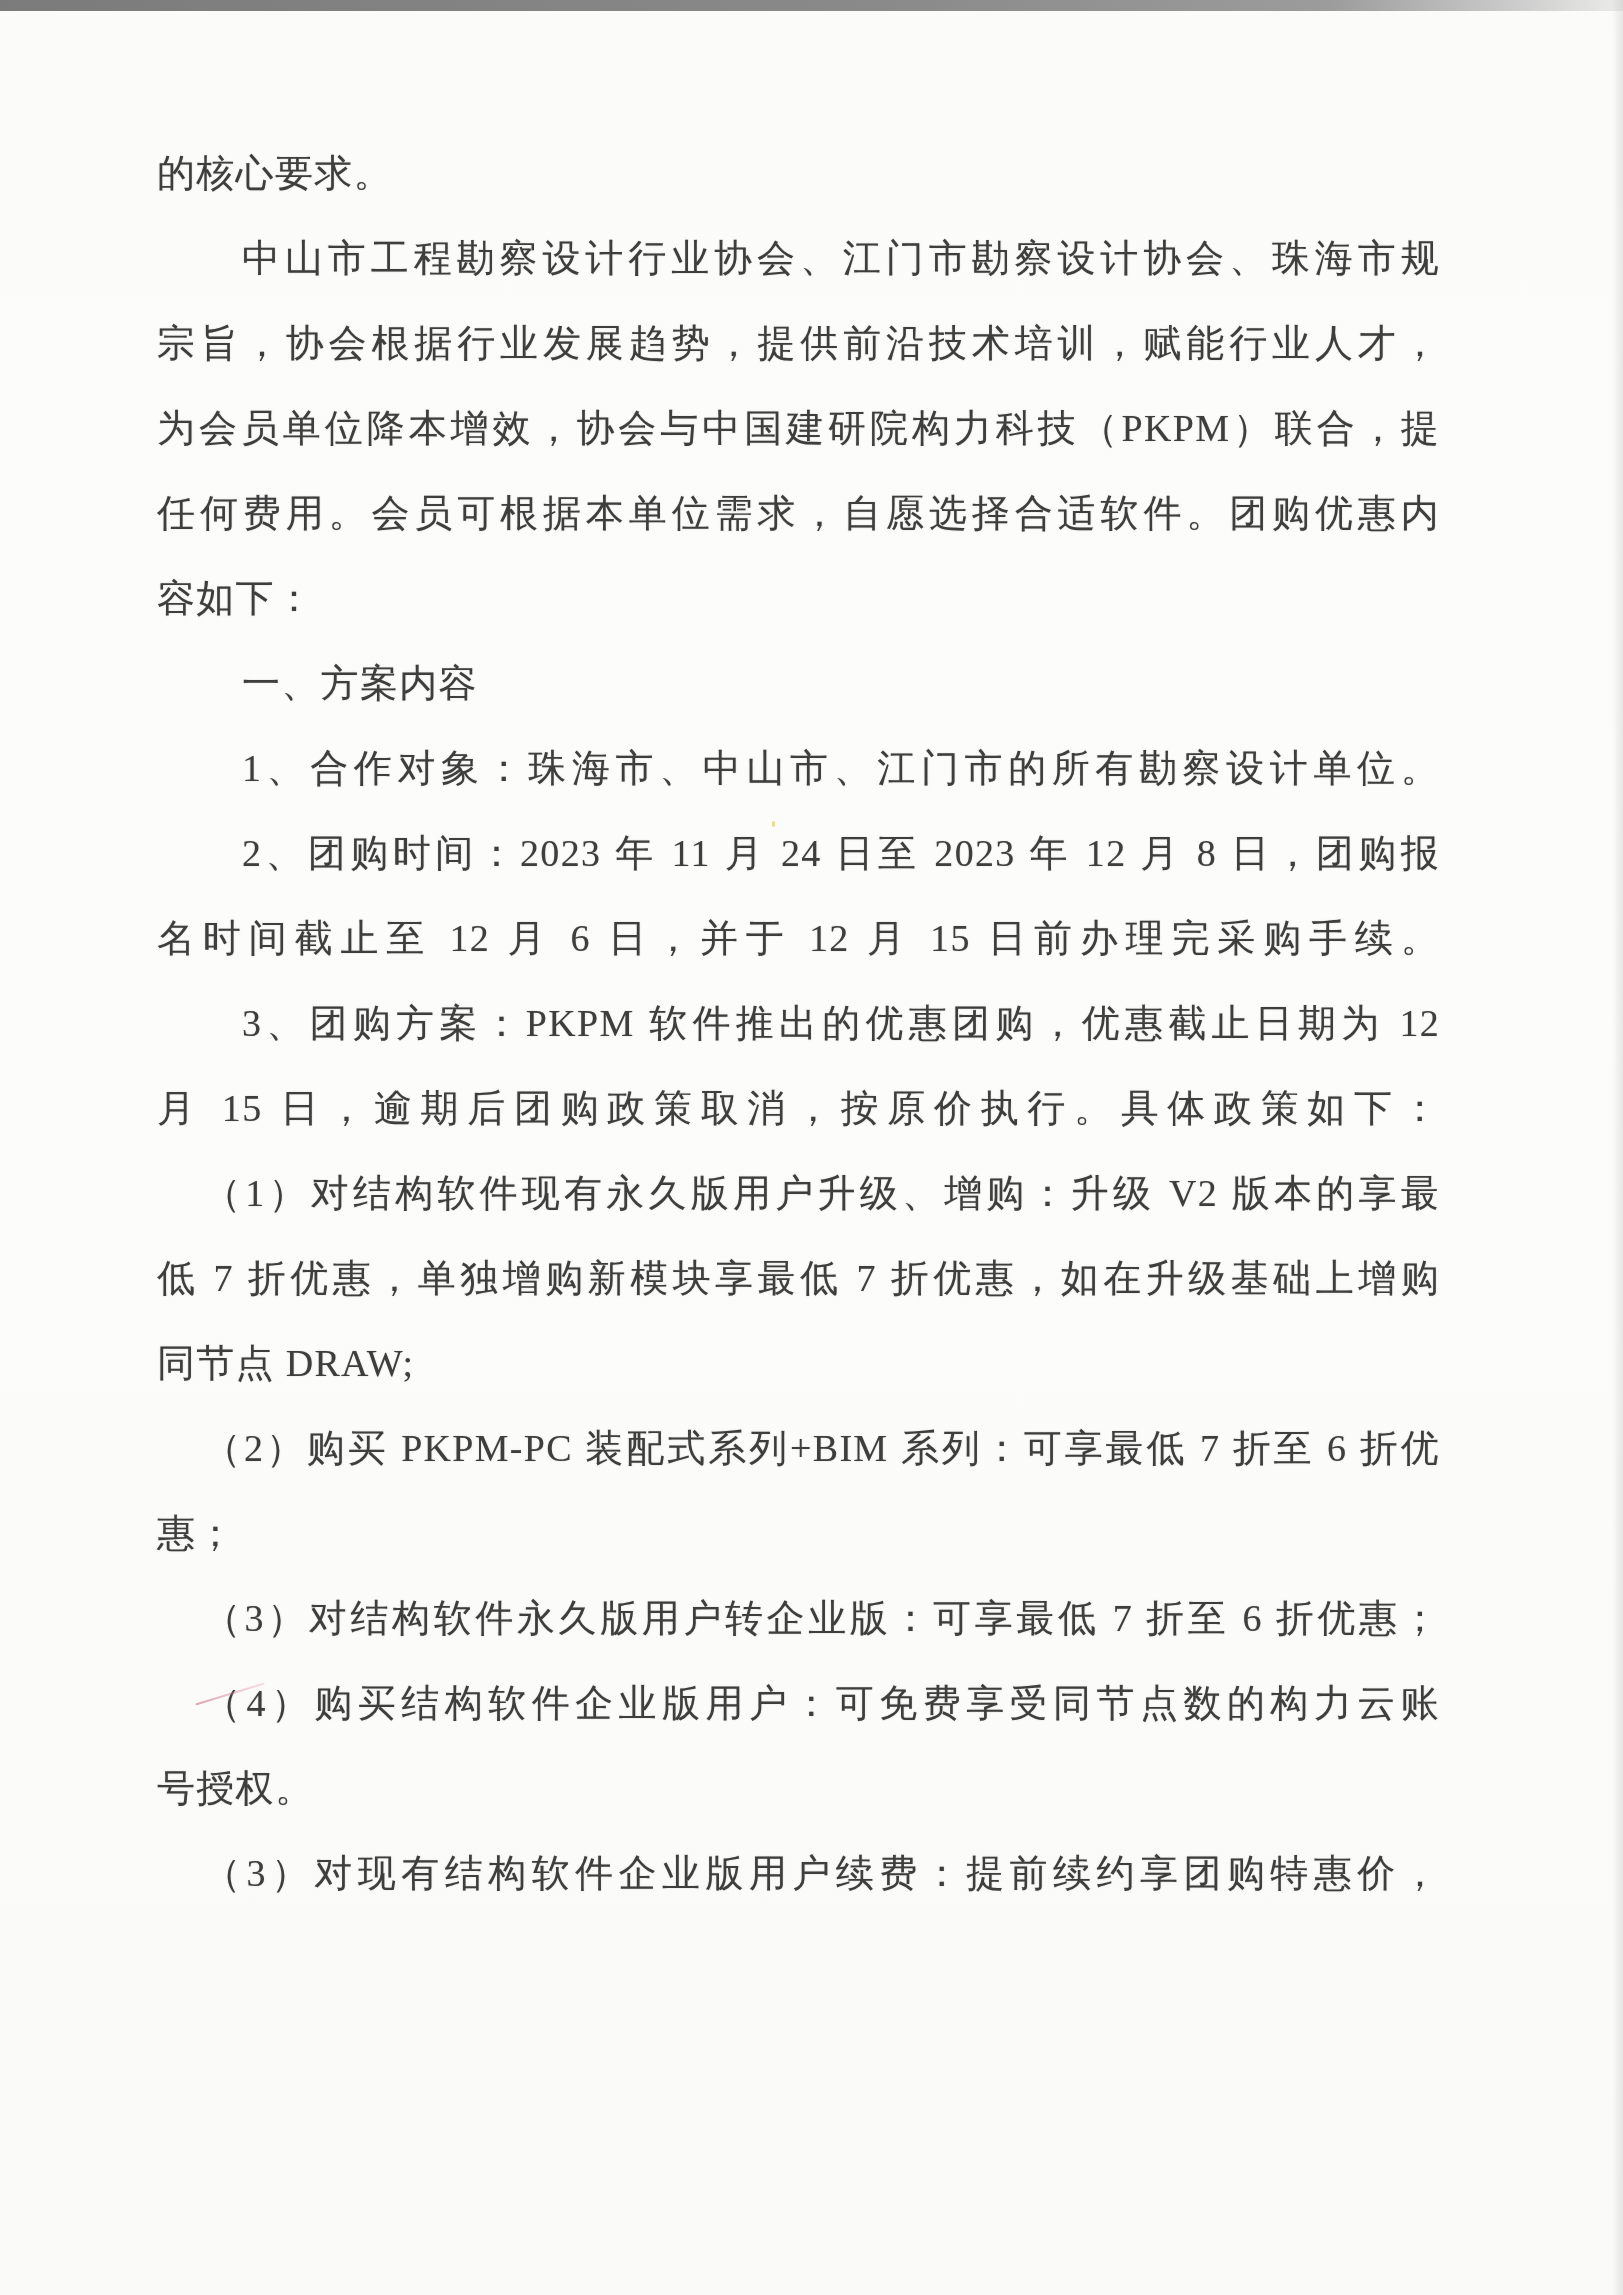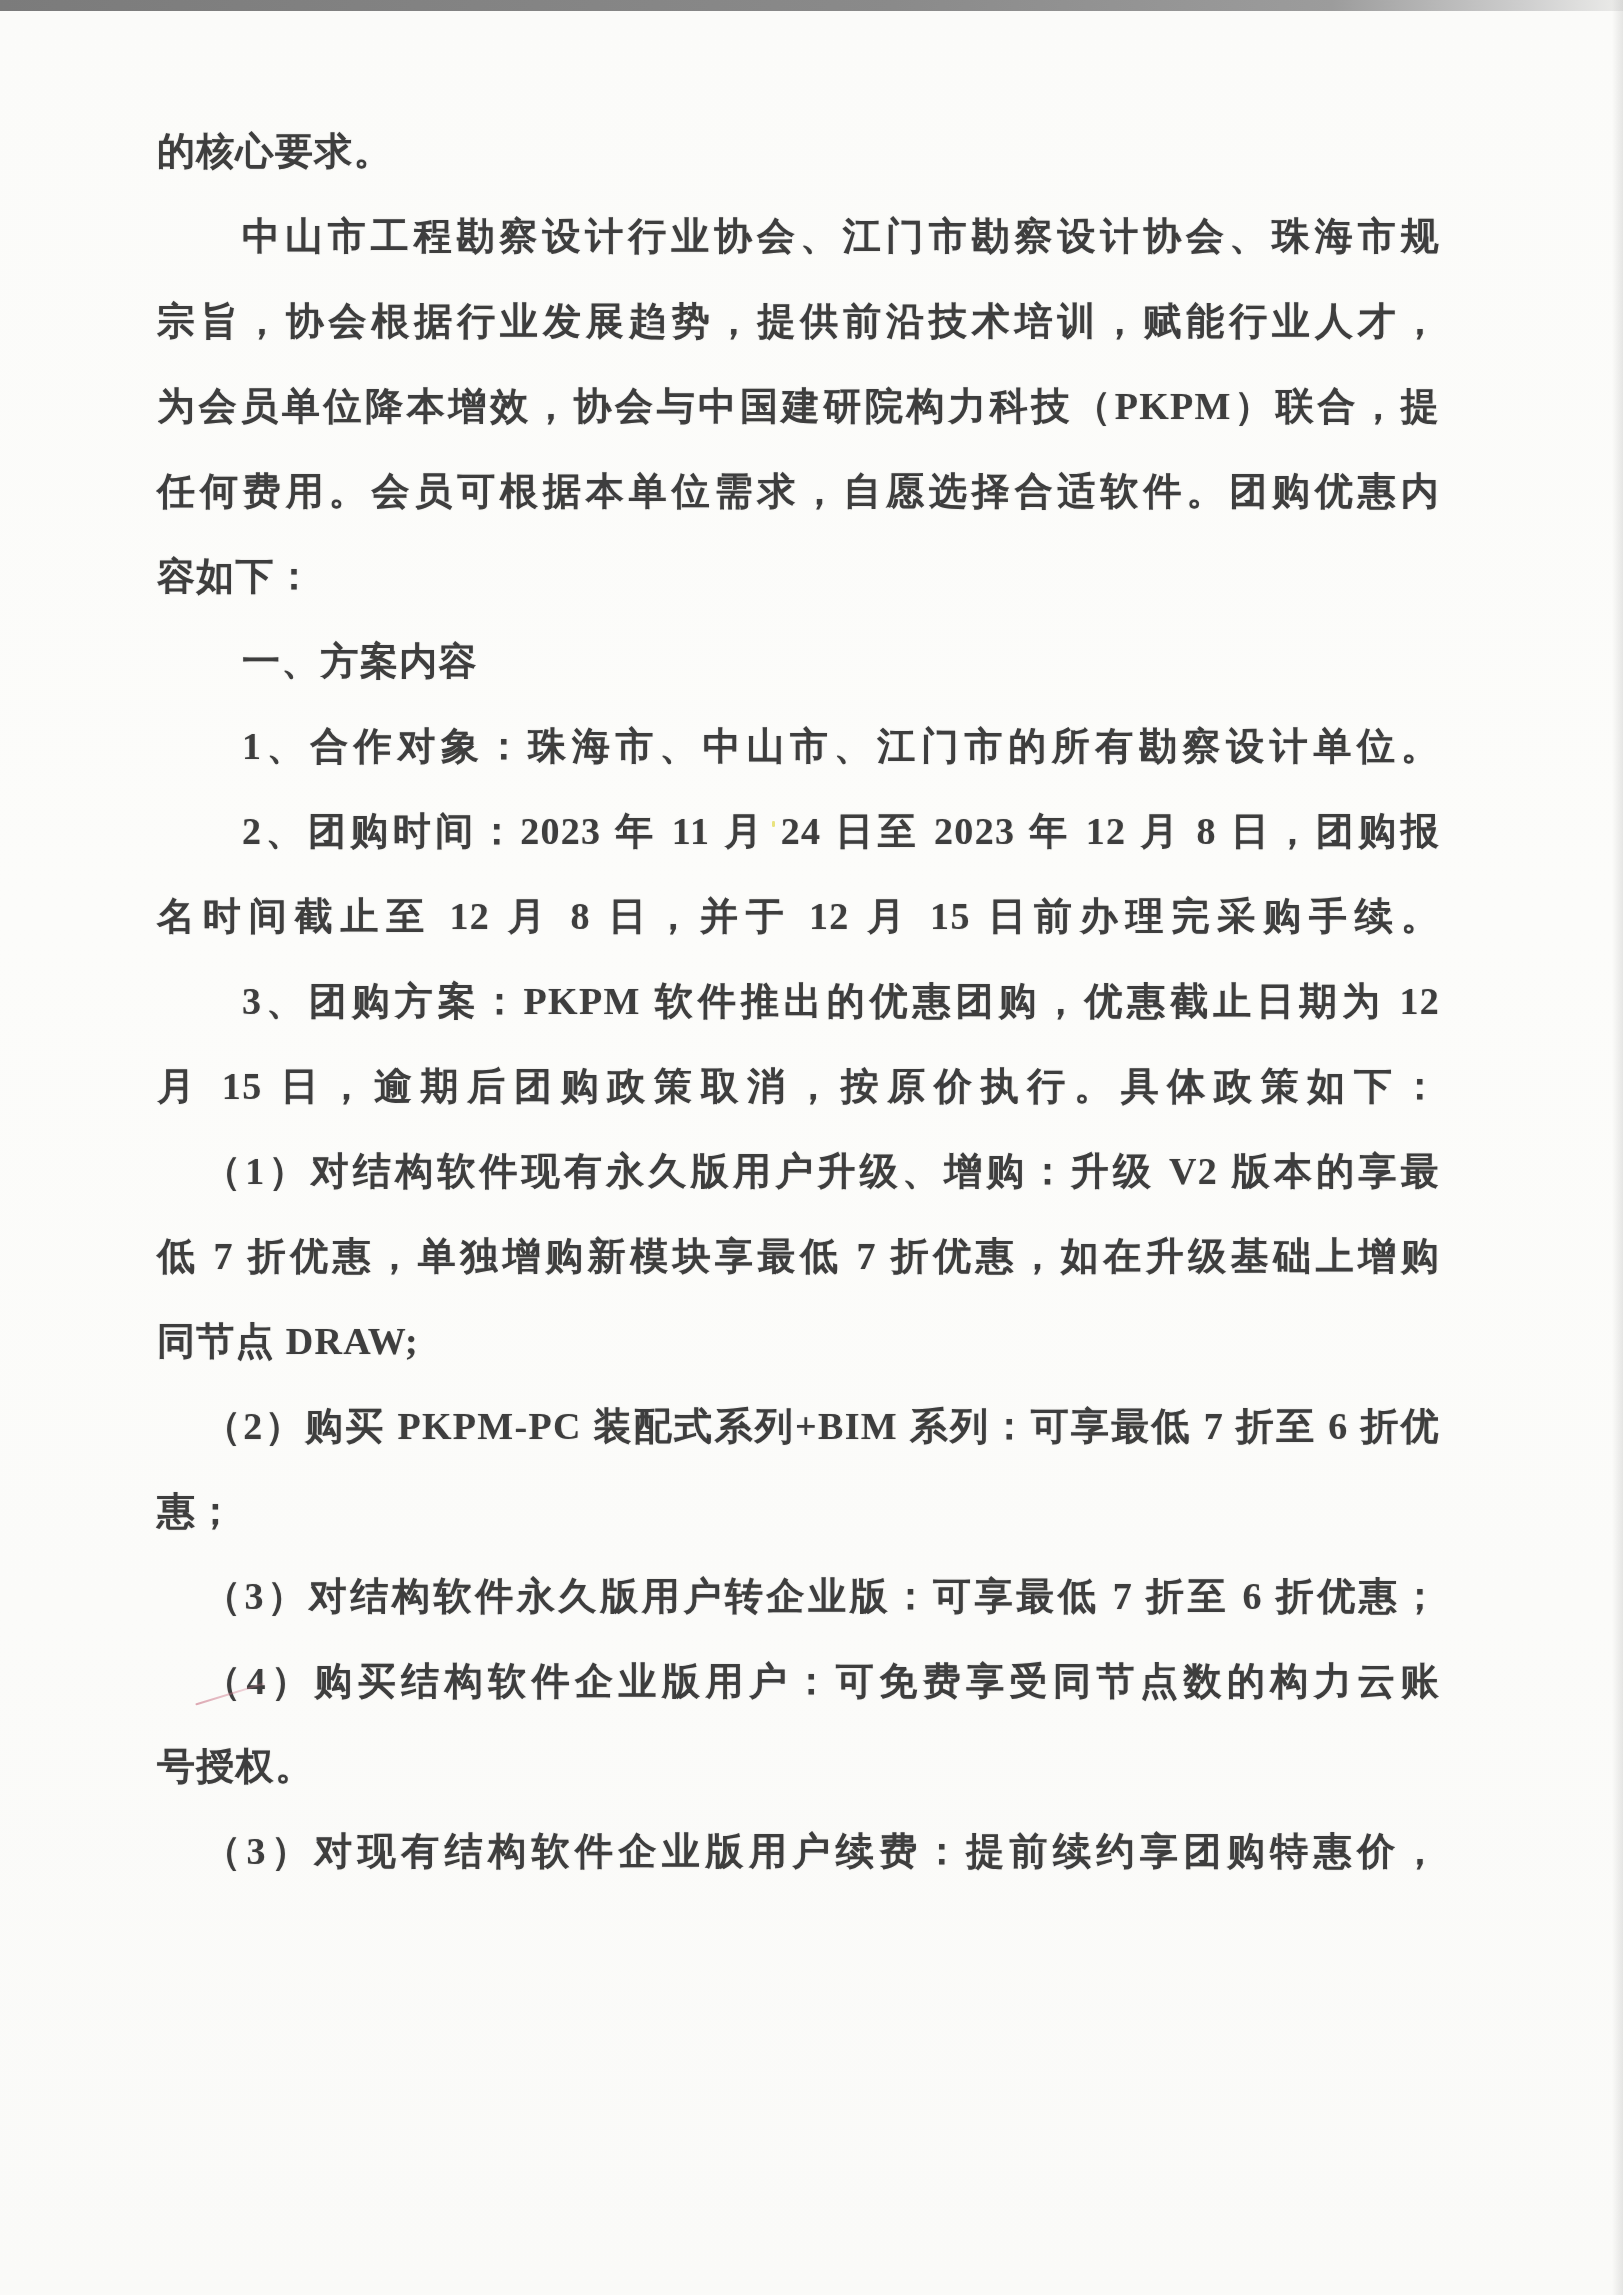--- a/index.html
+++ b/index.html
@@ -29,23 +29,22 @@
   .right-shadow {
     position: absolute;
     top: 0; right: 0;
     width: 11.8px;
     height: 100%;
     background: linear-gradient(90deg, rgba(120,120,120,0) 0%, rgba(120,120,120,0.18) 100%);
   }
   .content {
     position: absolute;
     left: 157px;
-    top: 109px;
+    top: 131px;
     width: 1283px;
-    font-weight: bold;
   }
   .line {
     font-size: 38px;
     line-height: 85px;
     height: 85px;
     letter-spacing: 1.3px;
     white-space: nowrap;
     text-shadow: 0 0 1.3px rgba(80,80,80,0.35);
   }
   .jf {
@@ -86,21 +85,21 @@
   <div class="content">
     <div class="line">的核心要求。</div>
     <div class="line i2 jf">中山市工程勘察设计行业协会、江门市勘察设计协会、珠海市规</div>
     <div class="line jf">宗旨，协会根据行业发展趋势，提供前沿技术培训，赋能行业人才，</div>
     <div class="line jf">为会员单位降本增效，协会与中国建研院构力科技（PKPM）联合，提</div>
     <div class="line jf">任何费用。会员可根据本单位需求，自愿选择合适软件。团购优惠内</div>
     <div class="line">容如下：</div>
     <div class="line i2">一、方案内容</div>
     <div class="line i2 jf">1、合作对象：珠海市、中山市、江门市的所有勘察设计单位。</div>
     <div class="line i2 jf">2、团购时间：2023 年 11 月 24 日至 2023 年 12 月 8 日，团购报</div>
-    <div class="line jf">名时间截止至 12 月 8 日，并于 12 月 15 日前办理完采购手续。</div>
+    <div class="line jf">名时间截止至 12 月 6 日，并于 12 月 15 日前办理完采购手续。</div>
     <div class="line i2 jf">3、团购方案：PKPM 软件推出的优惠团购，优惠截止日期为 12</div>
     <div class="line jf">月 15 日，逾期后团购政策取消，按原价执行。具体政策如下：</div>
     <div class="line i1 jf">（1）对结构软件现有永久版用户升级、增购：升级 V2 版本的享最</div>
     <div class="line jf">低 7 折优惠，单独增购新模块享最低 7 折优惠，如在升级基础上增购</div>
     <div class="line">同节点 DRAW;</div>
     <div class="line i1 jf">（2）购买 PKPM-PC 装配式系列+BIM 系列：可享最低 7 折至 6 折优</div>
     <div class="line">惠；</div>
     <div class="line i1 jf">（3）对结构软件永久版用户转企业版：可享最低 7 折至 6 折优惠；</div>
     <div class="line i1 jf">（4）购买结构软件企业版用户：可免费享受同节点数的构力云账</div>
     <div class="line">号授权。</div>

